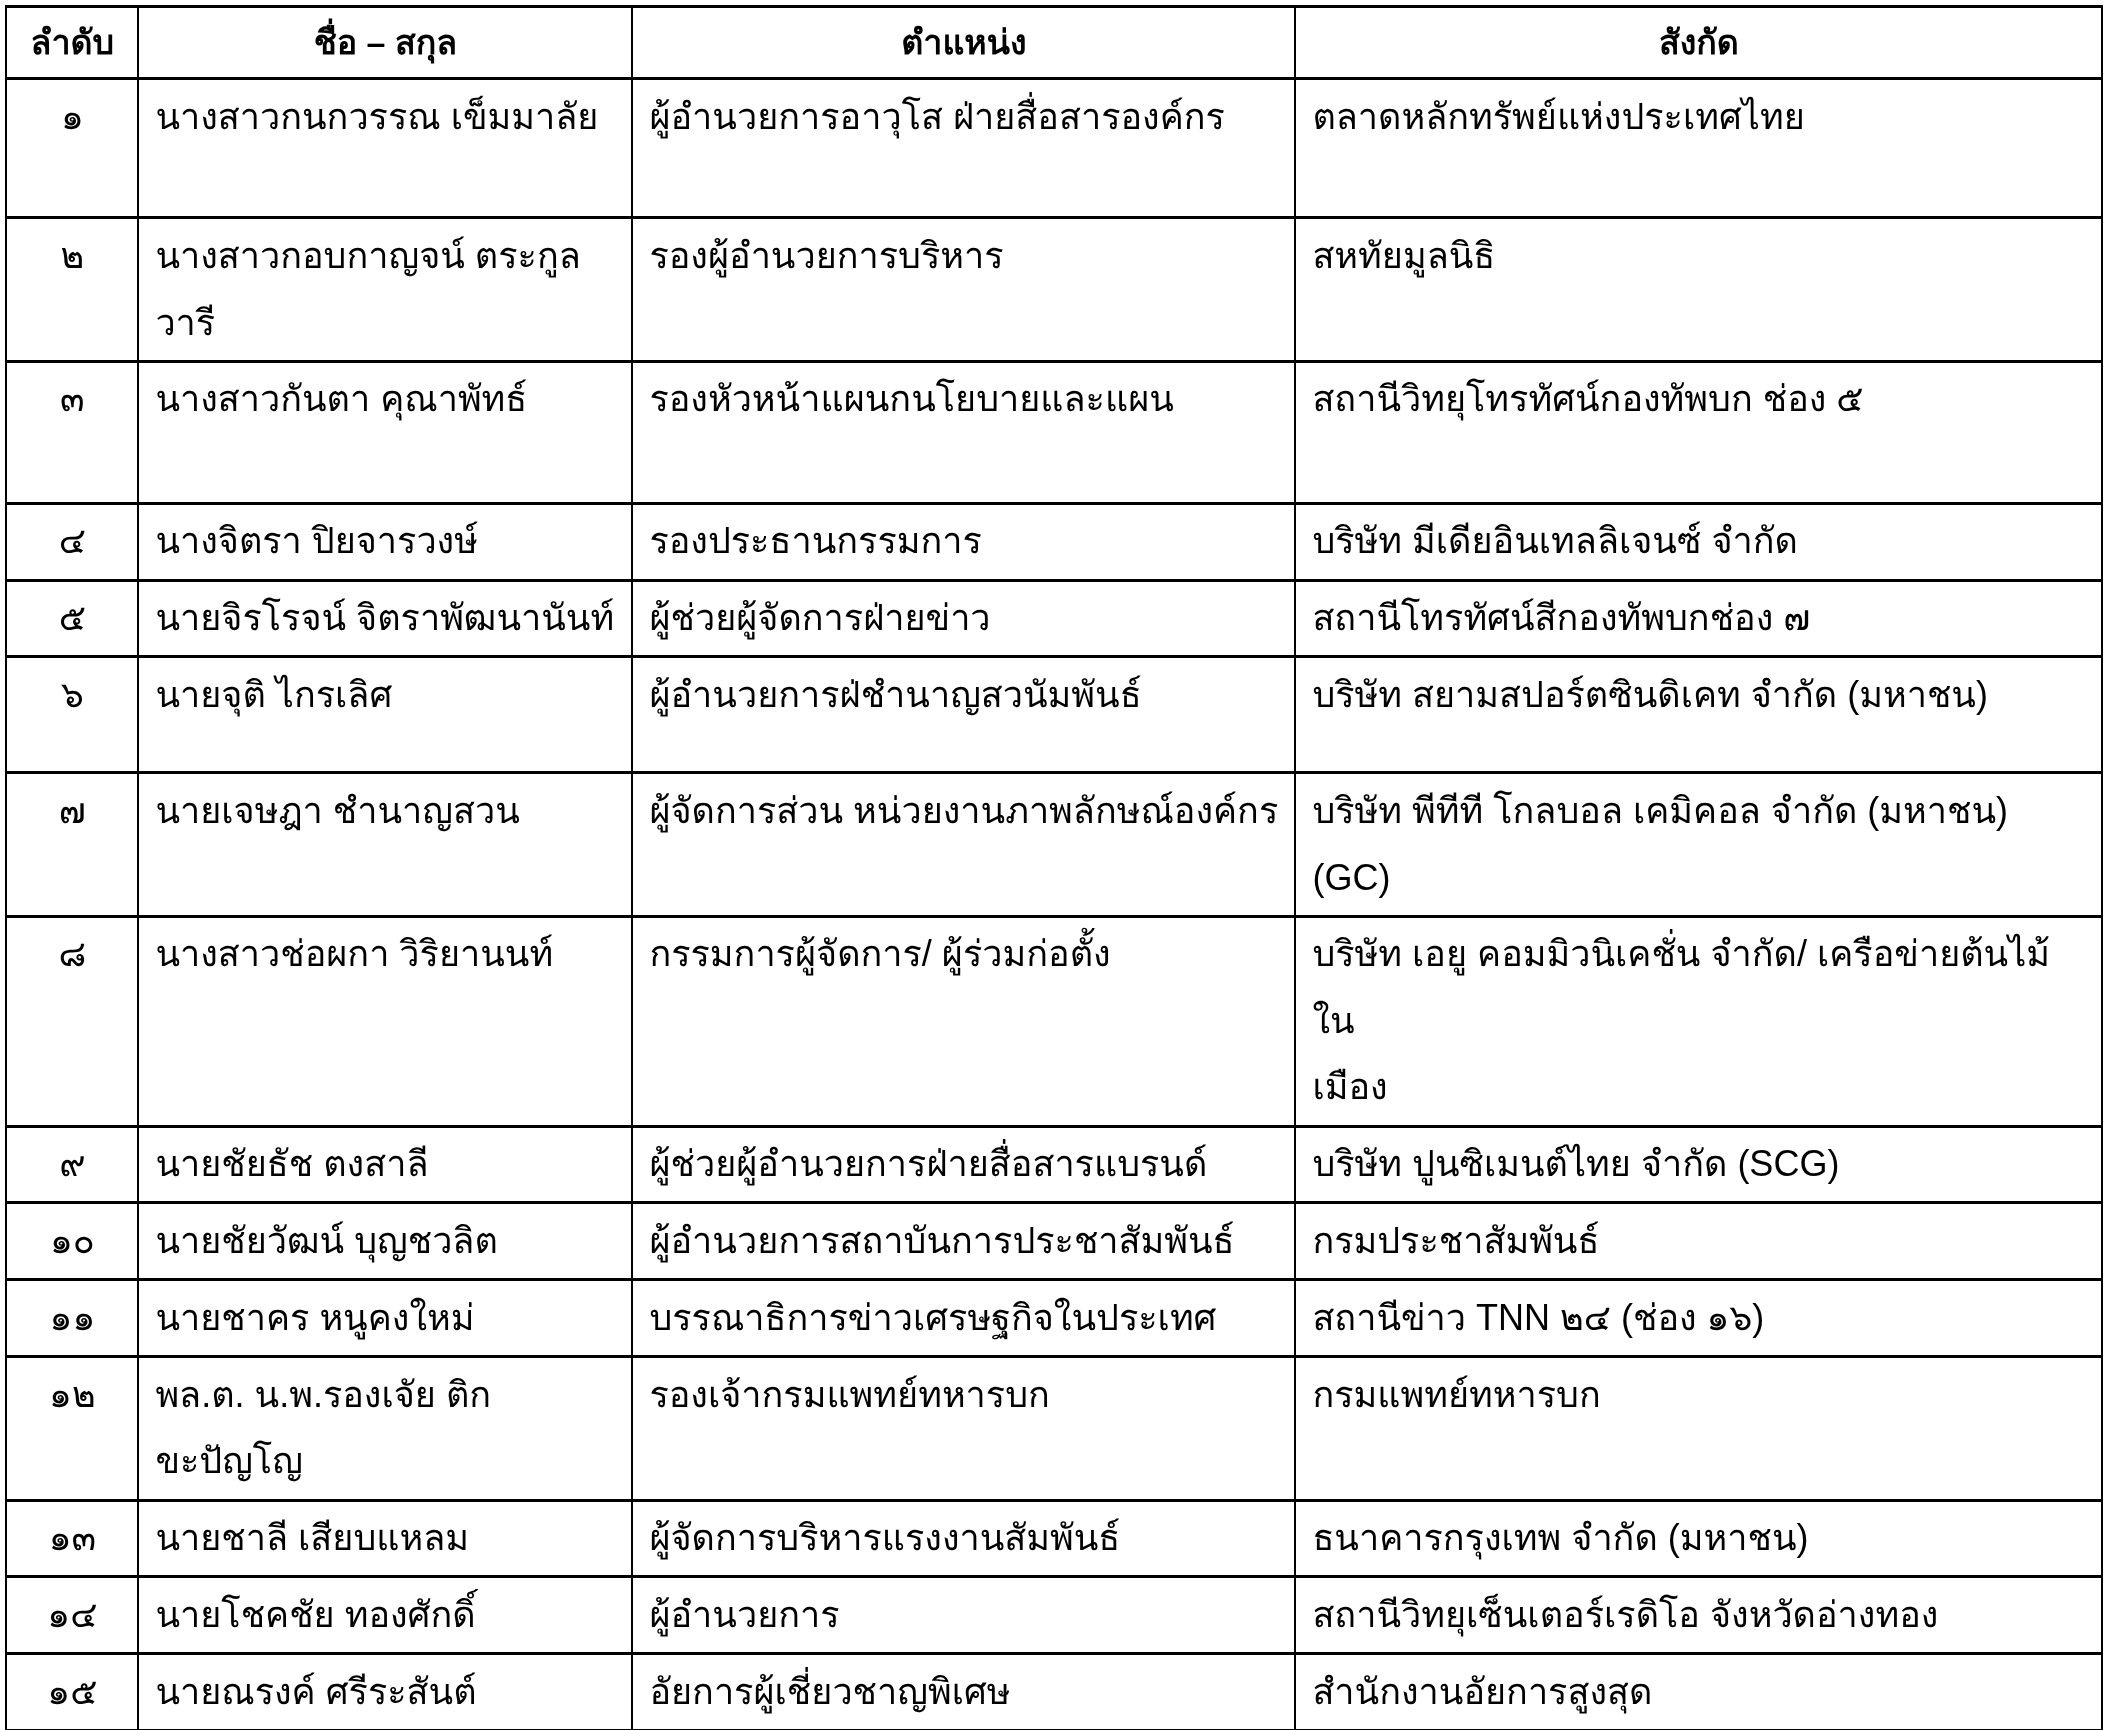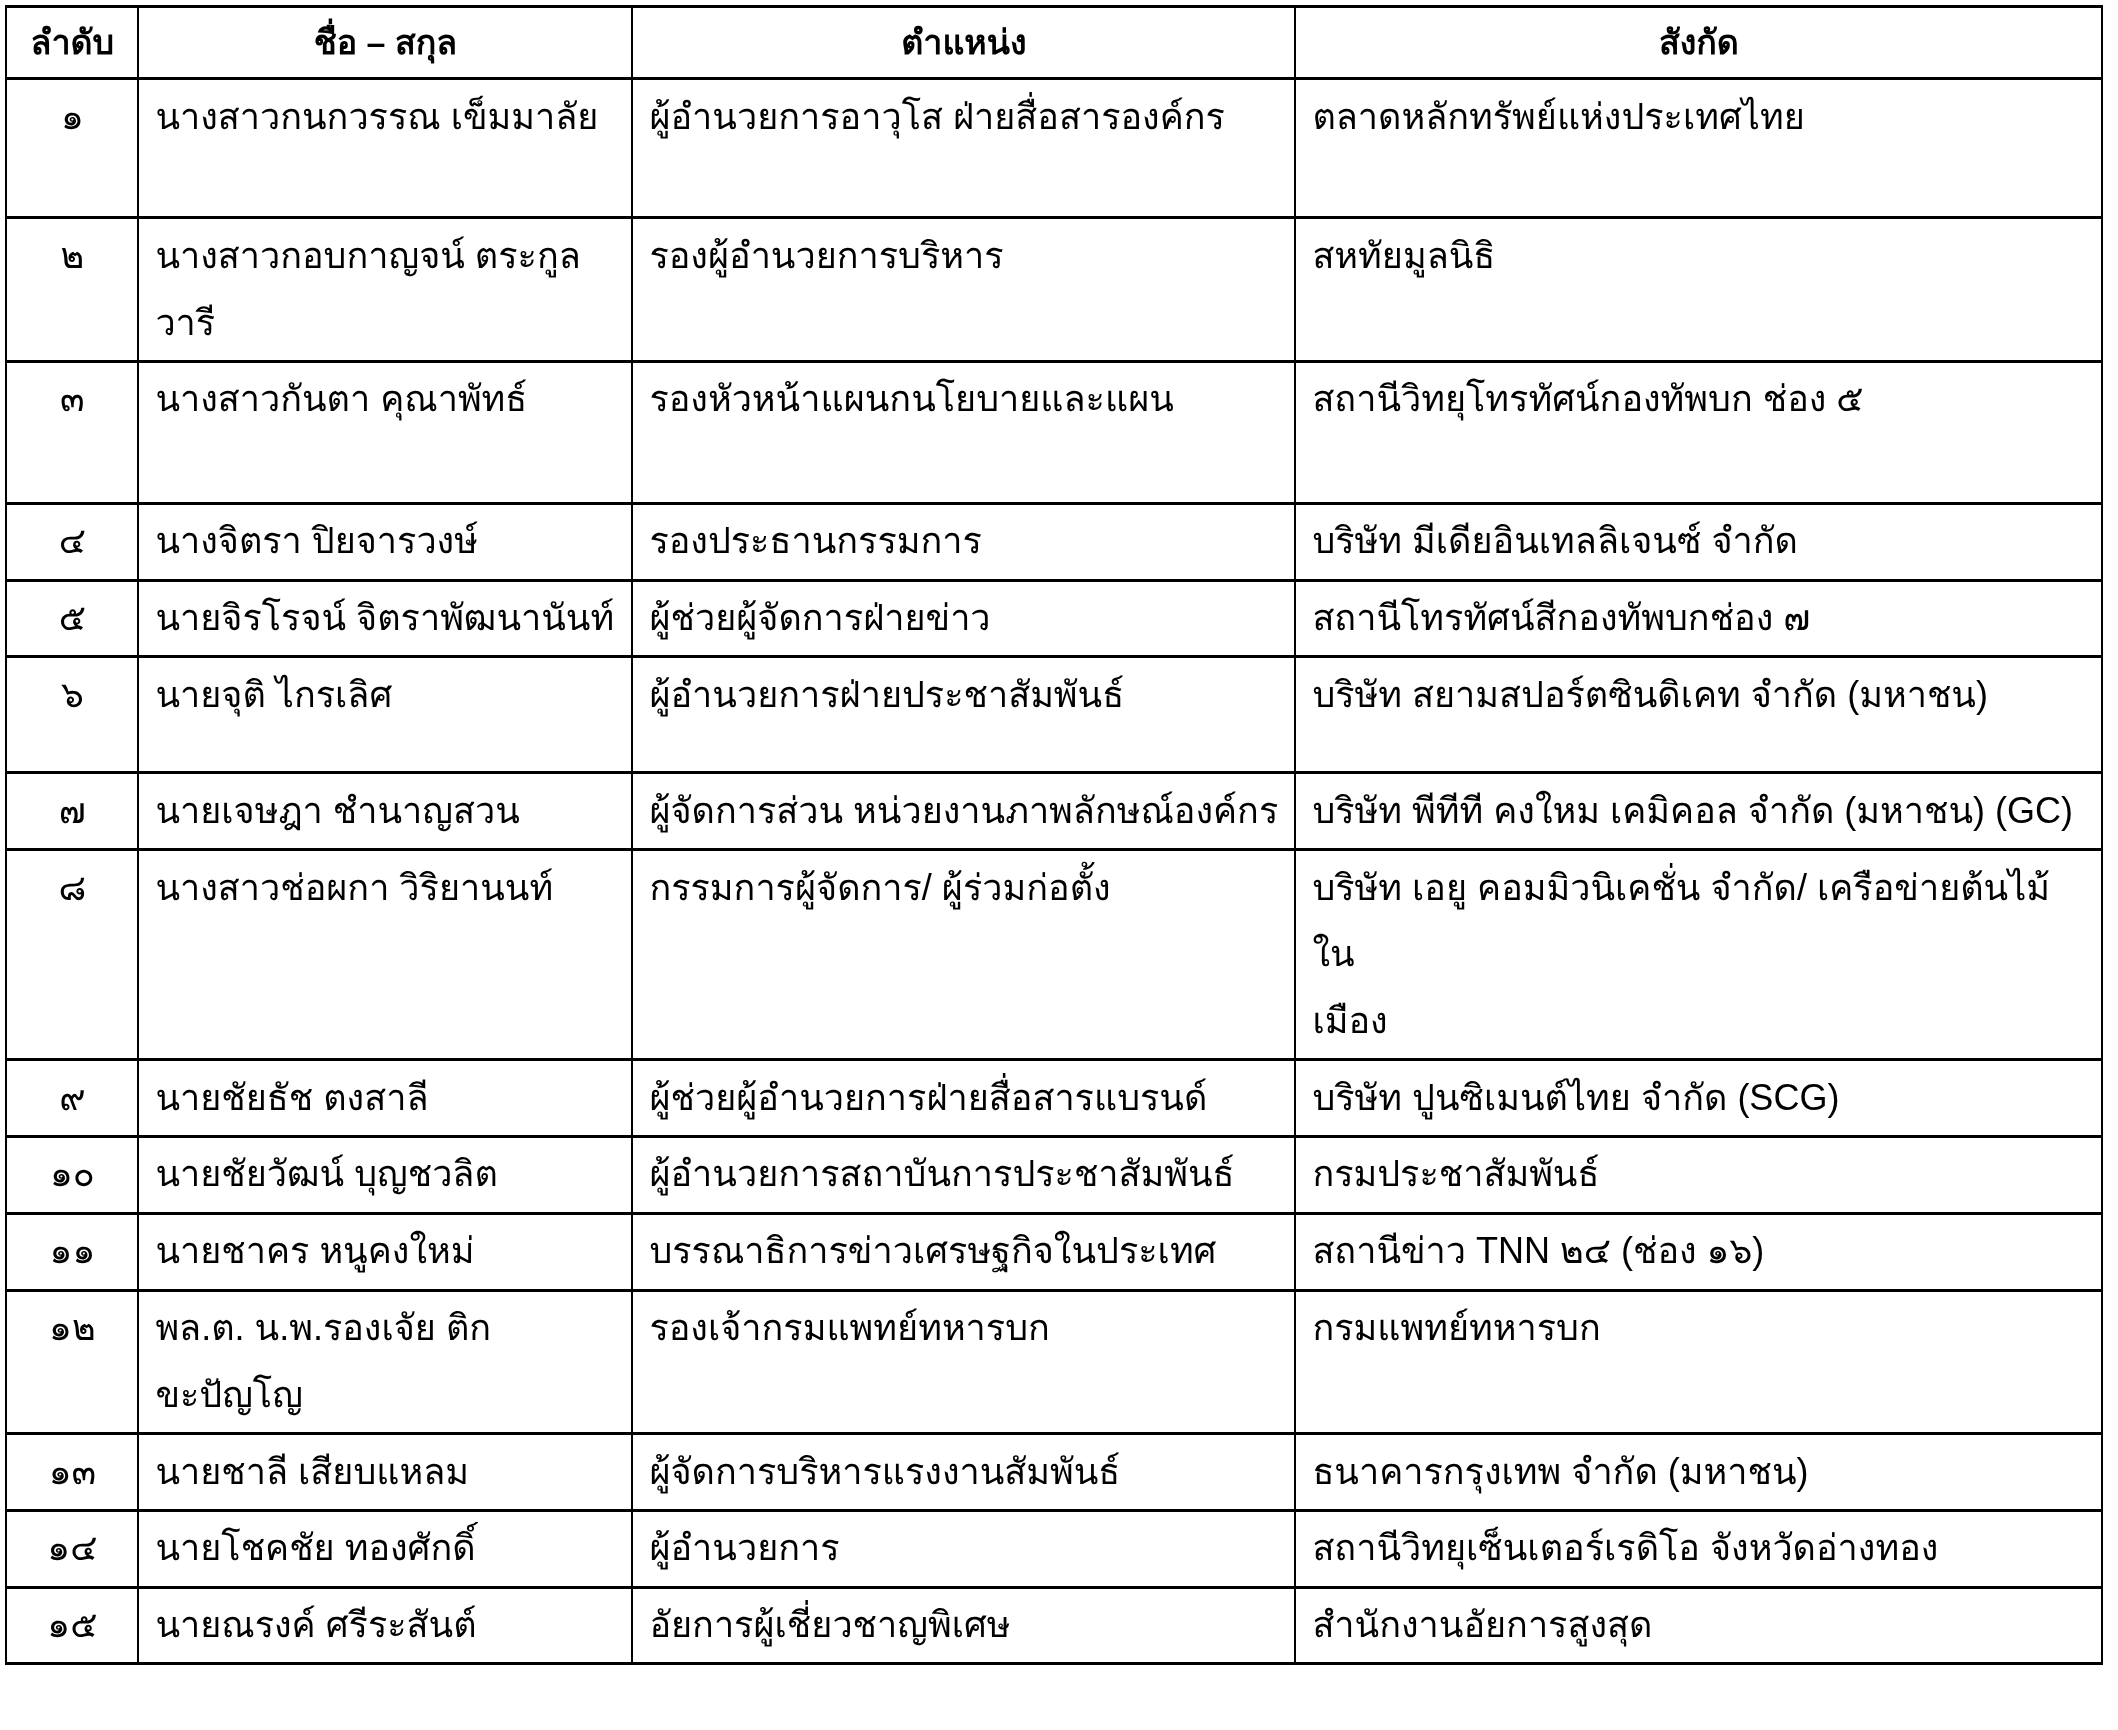--- a/index.html
+++ b/index.html
@@ -128,28 +128,28 @@
   </tr>
         <tr>
     <td class="cell-no">๕</td>
     <td class="cell-name">นายจิรโรจน์ จิตราพัฒนานันท์</td>
     <td class="cell-position">ผู้ช่วยผู้จัดการฝ่ายข่าว</td>
     <td class="cell-affiliation">สถานีโทรทัศน์สีกองทัพบกช่อง ๗</td>
   </tr>
         <tr>
     <td class="cell-no">๖</td>
     <td class="cell-name">นายจุติ ไกรเลิศ</td>
-    <td class="cell-position">ผู้อำนวยการฝ่ายประชาสัมพันธ์</td>
+    <td class="cell-position">ผู้อำนวยการฝ่ชำนาญสวนัมพันธ์</td>
     <td class="cell-affiliation">บริษัท สยามสปอร์ตซินดิเคท จำกัด (มหาชน)</td>
   </tr>
         <tr>
     <td class="cell-no">๗</td>
     <td class="cell-name">นายเจษฎา ชำนาญสวน</td>
     <td class="cell-position">ผู้จัดการส่วน หน่วยงานภาพลักษณ์องค์กร</td>
-    <td class="cell-affiliation">บริษัท พีทีที คงใหม เคมิคอล จำกัด (มหาชน) (GC)</td>
+    <td class="cell-affiliation">บริษัท พีทีที โกลบอล เคมิคอล จำกัด (มหาชน) (GC)</td>
   </tr>
         <tr>
     <td class="cell-no">๘</td>
     <td class="cell-name">นางสาวช่อผกา วิริยานนท์</td>
     <td class="cell-position">กรรมการผู้จัดการ/ ผู้ร่วมก่อตั้ง</td>
     <td class="cell-affiliation">บริษัท เอยู คอมมิวนิเคชั่น จำกัด/ เครือข่ายต้นไม้ใน
 เมือง</td>
   </tr>
         <tr>
     <td class="cell-no">๙</td>

